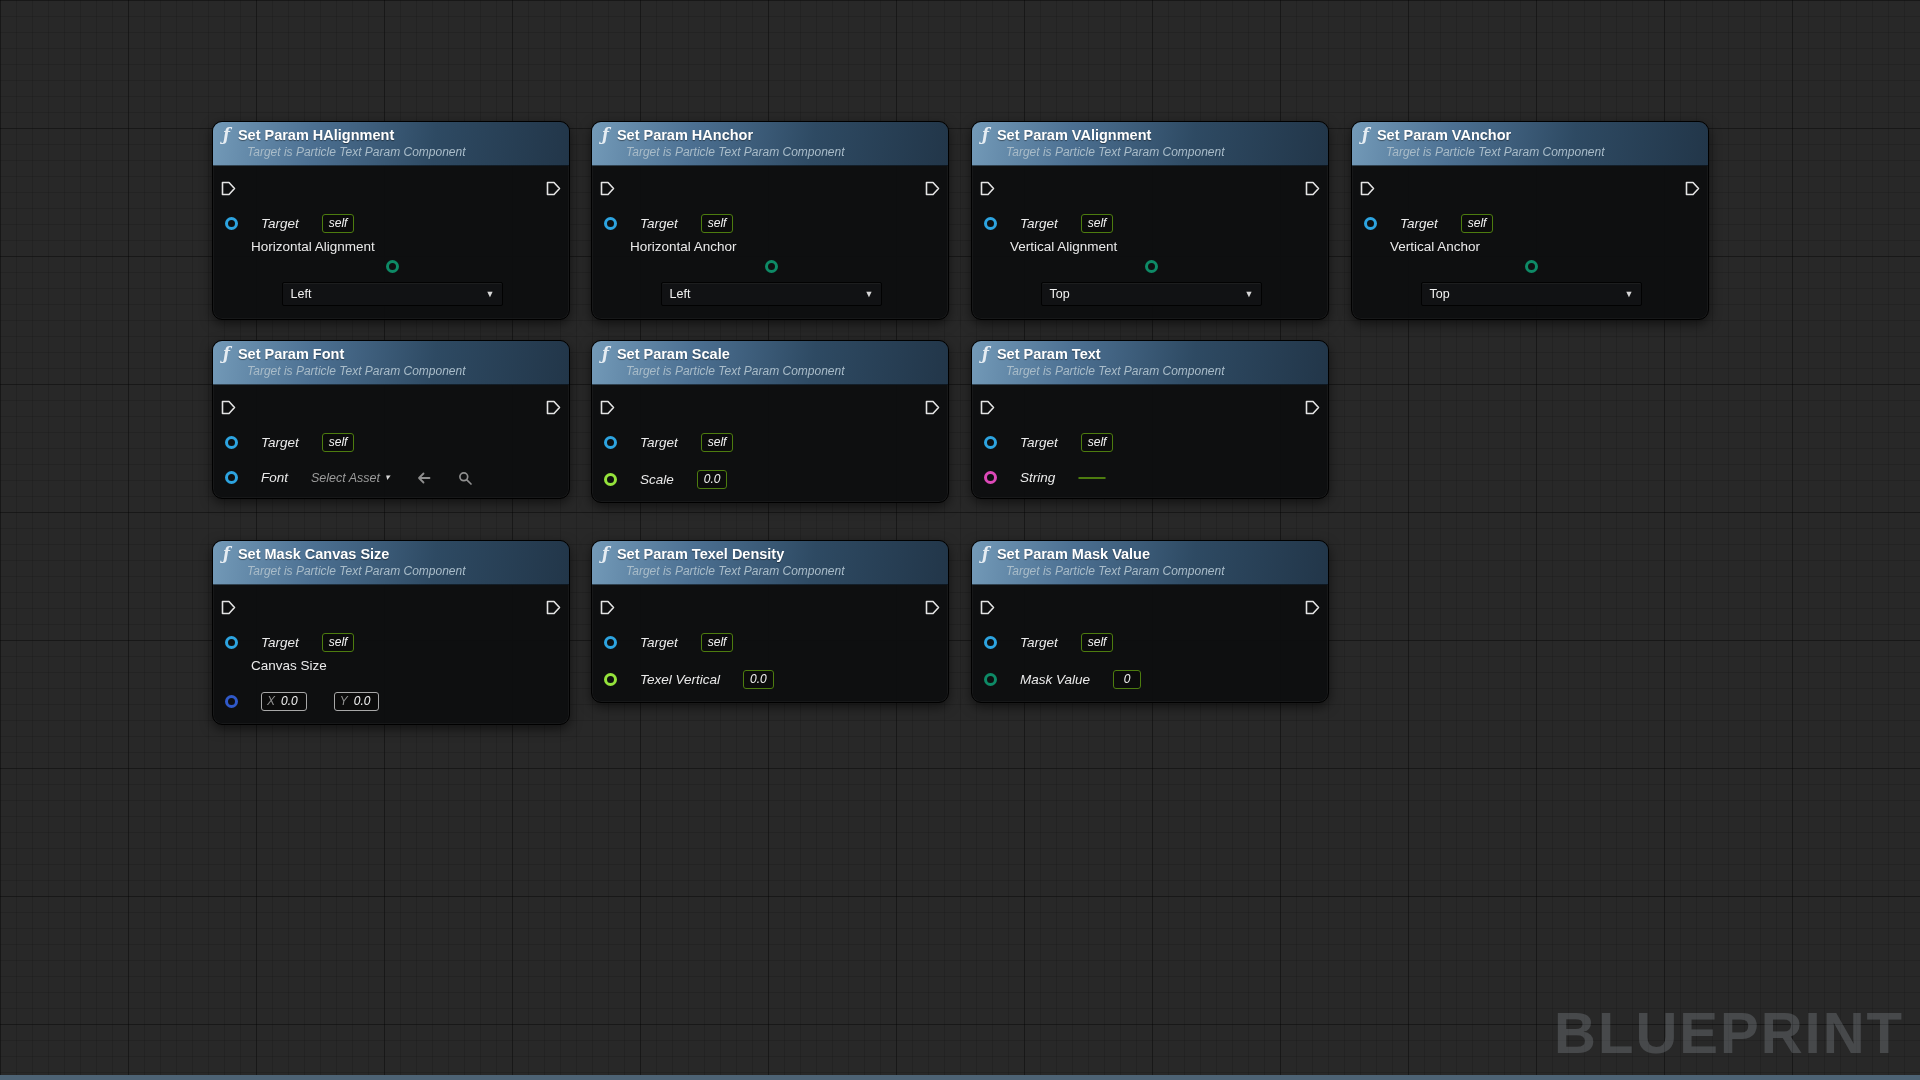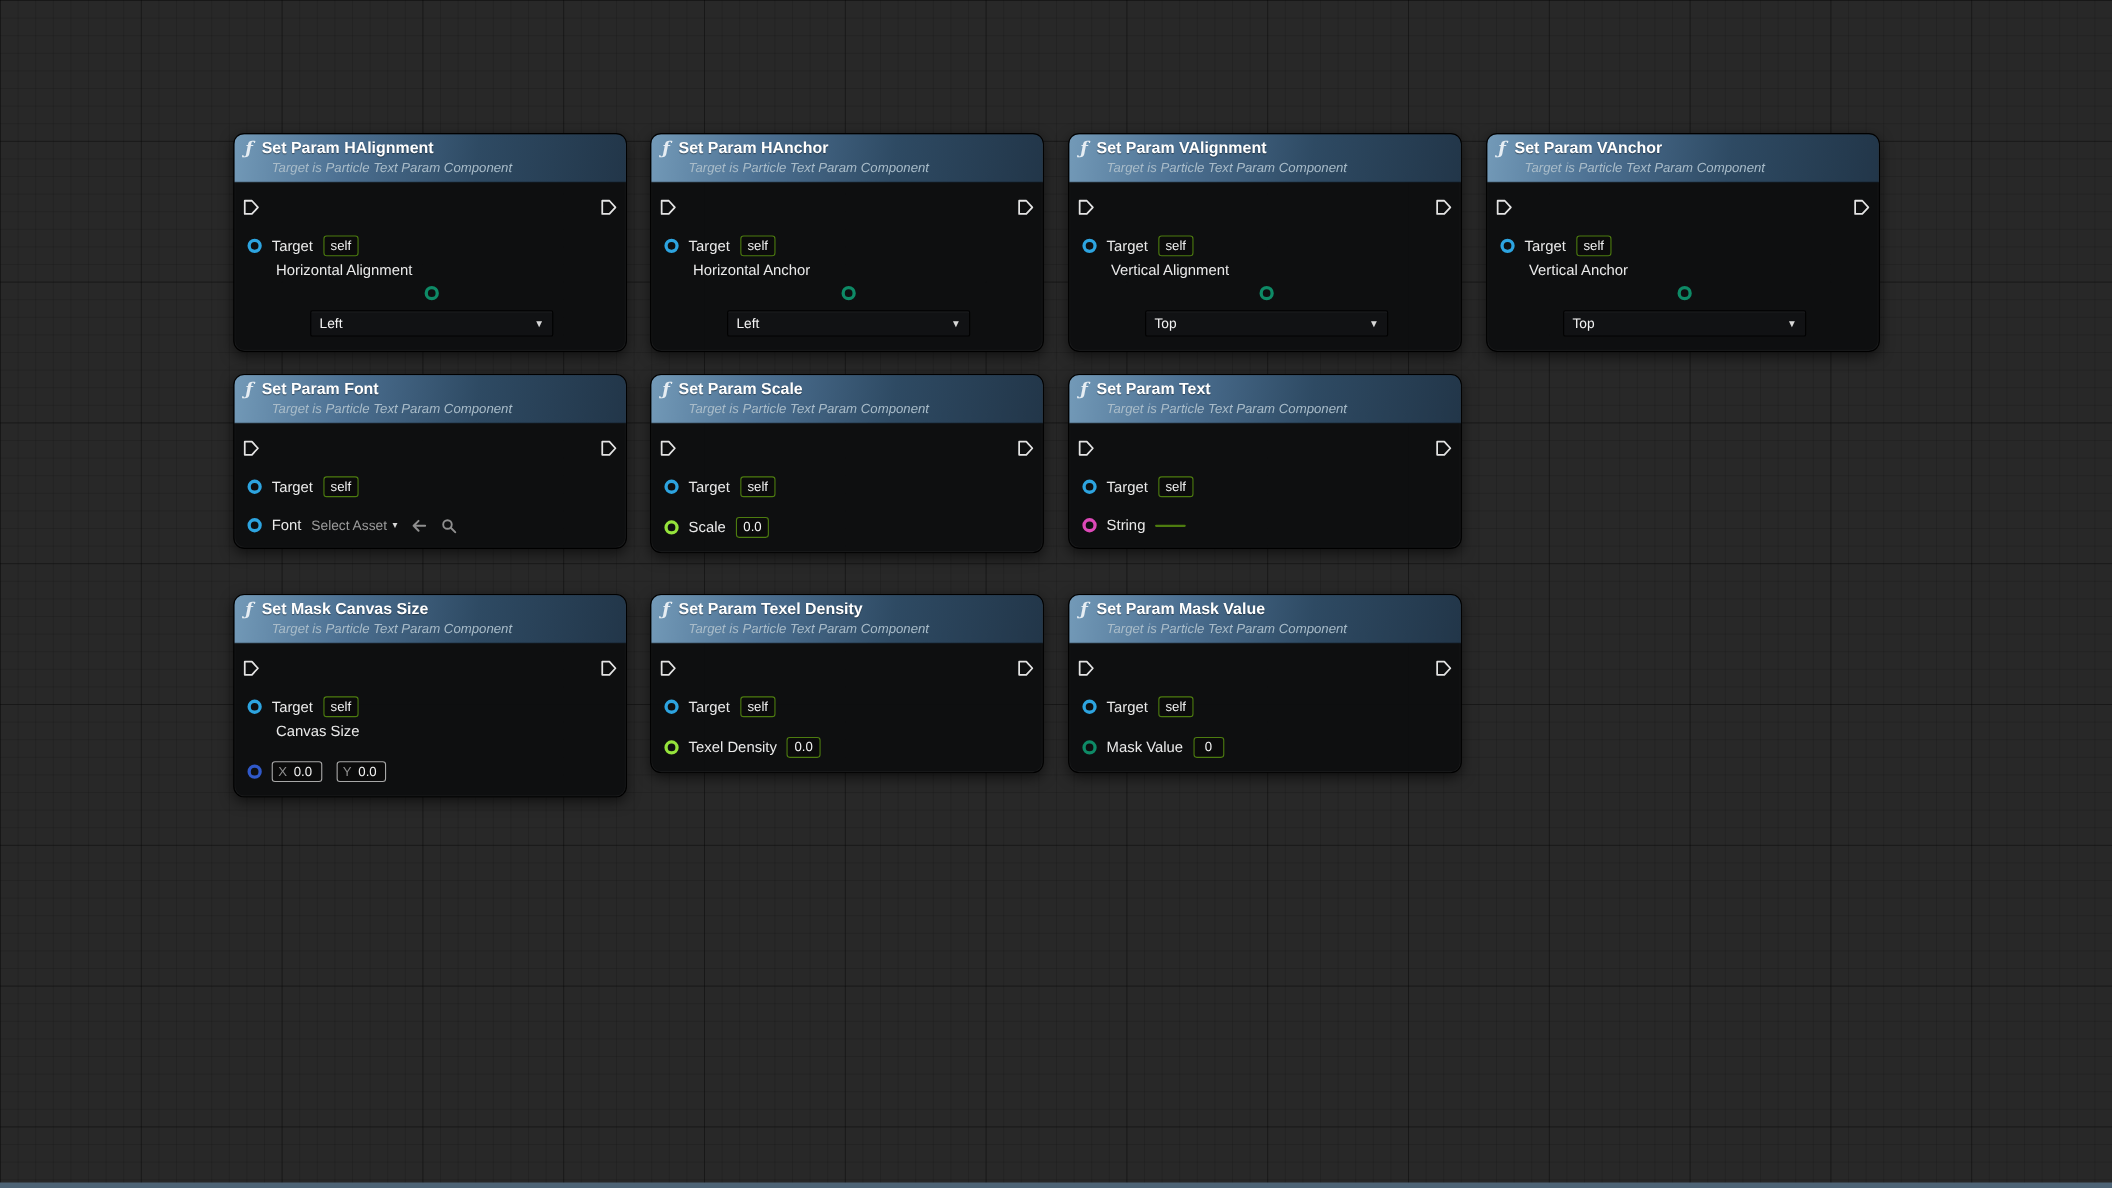--- a/index.html
+++ b/index.html
@@ -28,21 +28,21 @@
     background:linear-gradient(97deg,#739ab8 0%,#4c7092 28%,#2e4a63 62%,#223649 100%);
     border-bottom:1px solid rgba(0,0,0,0.55);
   }
   .h-top{display:flex;align-items:center;gap:8px;}
   .fn-icon{font-family:"DejaVu Serif",serif;font-style:italic;font-weight:bold;font-size:16px;color:#e6edf3;line-height:1;}
   .node-title{font-weight:bold;font-size:14.5px;color:#ffffff;text-shadow:0 1px 1px rgba(0,0,0,0.45);white-space:nowrap;}
   .node-subtitle{margin:2px 0 0 24px;font-style:italic;font-size:12px;color:#a9bcc9;white-space:nowrap;}
   .node-body{padding-bottom:13px;}
   .row{display:flex;align-items:center;}
   .exec-row{justify-content:space-between;margin:15px 8px 0 8px;}
-  .pin-row{margin:18px 10px 0 12px;gap:9px;}
+  .pin-row{margin:18px 10px 0 12px;gap:23px;font-style:italic;}
   .label-row{margin:4px 0 0 38px;}
   .dropdown-row{margin:5px 10px 0 12px;gap:9px;flex-direction:column;}
   .pin-exec{display:flex;align-items:center;}
   .pin-circle{width:13px;height:13px;border-radius:50%;border:3px solid #fff;box-sizing:border-box;flex:0 0 auto;background:transparent;}
   .pin-label{font-size:13.5px;color:#eaeaea;white-space:nowrap;}
   .value-box{
     background:#0b0b0b;border:1px solid #4d7c0f;border-radius:3px;
     color:#f2f2f2;font-size:12px;line-height:17px;padding:0 6px;min-width:14px;
     text-align:center;display:inline-block;
   }
@@ -388,21 +388,21 @@
               </svg>
             </span>
           </div>
           <div class="row pin-row">
             <span class="pin-circle" style="border-color: rgb(45, 164, 224);"></span>
             <span class="pin-label">Target</span>
             <span class="value-box">self</span>
           </div>
           <div class="row pin-row">
             <span class="pin-circle" style="border-color: rgb(149, 227, 60);"></span>
-            <span class="pin-label">Texel Density</span>
+            <span class="pin-label">Texel Vertical</span>
             <span class="value-box">0.0</span>
           </div>
         </div>
       </div>
       <div class="node" style="left: 971px; top: 540px; width: 356px;">
         <div class="node-header">
           <div class="h-top">
             <span class="fn-icon">ƒ</span>
             <span class="node-title">Set Param Mask Value</span>
           </div>
@@ -427,14 +427,15 @@
             <span class="value-box">self</span>
           </div>
           <div class="row pin-row">
             <span class="pin-circle" style="border-color: rgb(14, 138, 102);"></span>
             <span class="pin-label">Mask Value</span>
             <span class="value-box">0</span>
           </div>
         </div>
       </div>
     </div>
+  <div class="watermark">BLUEPRINT</div>
   <div class="bottom-bar"></div>
 </div>
 
 </body></html>

